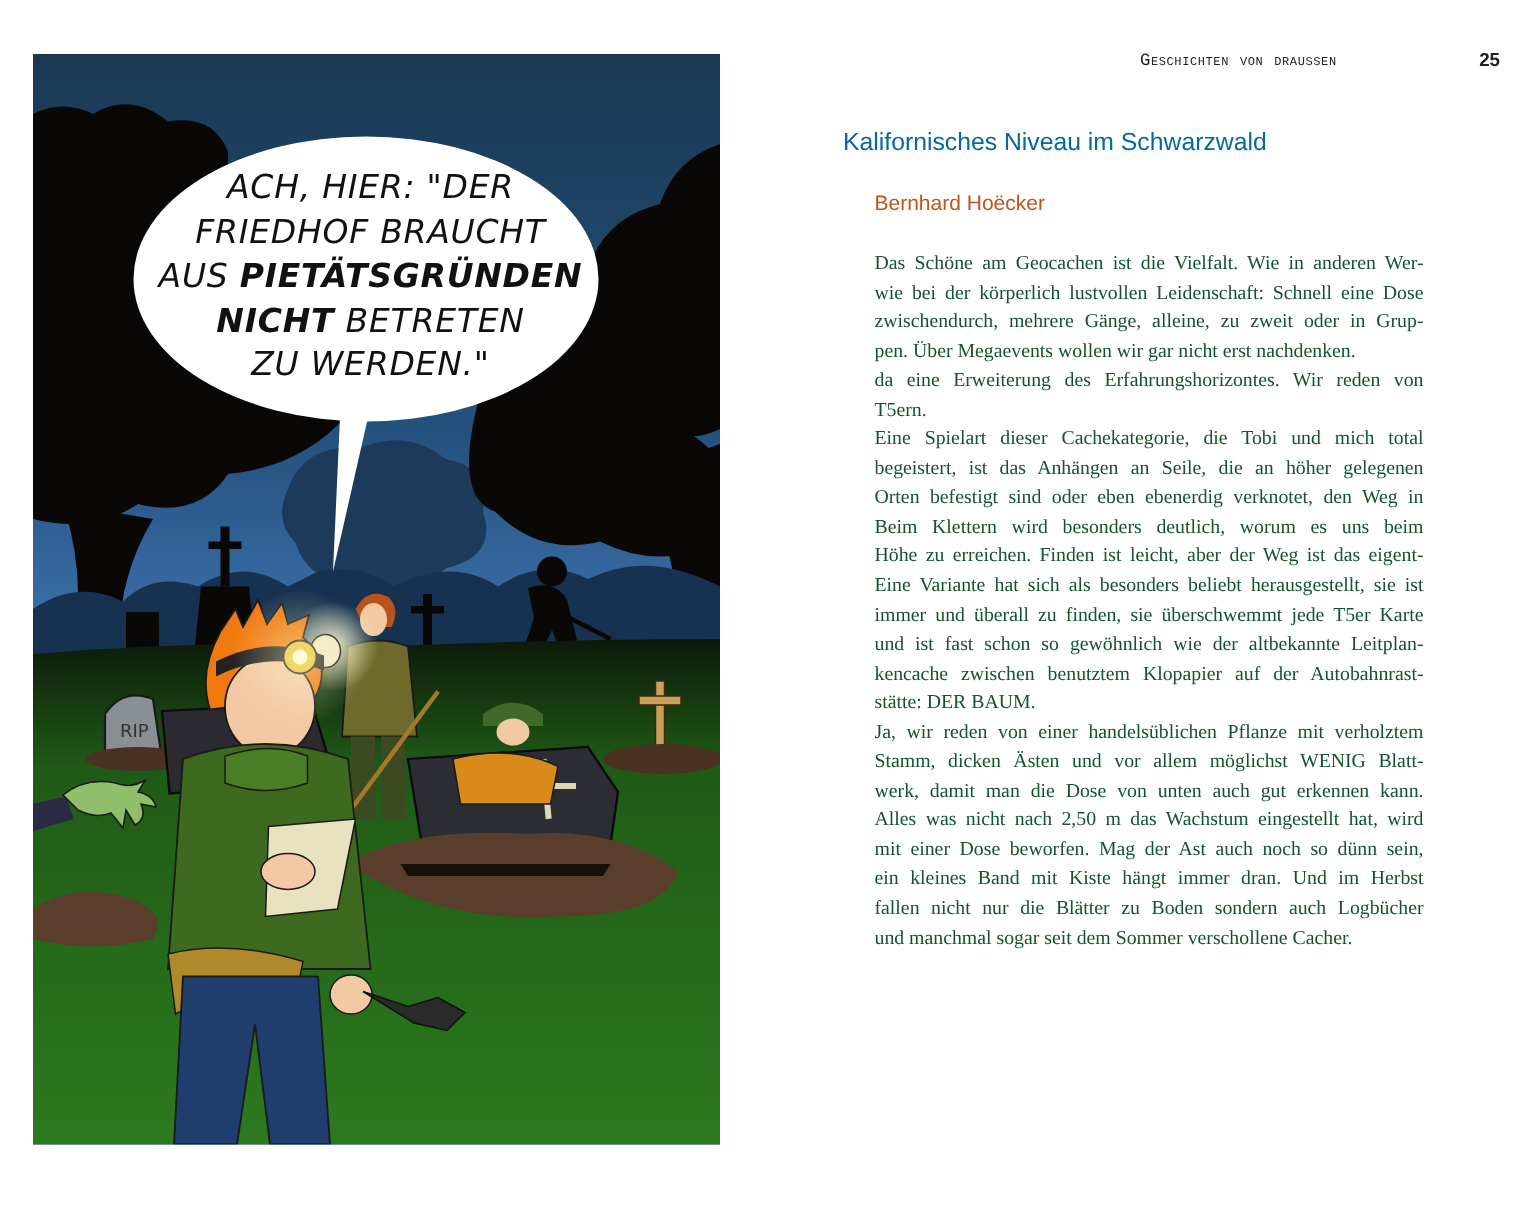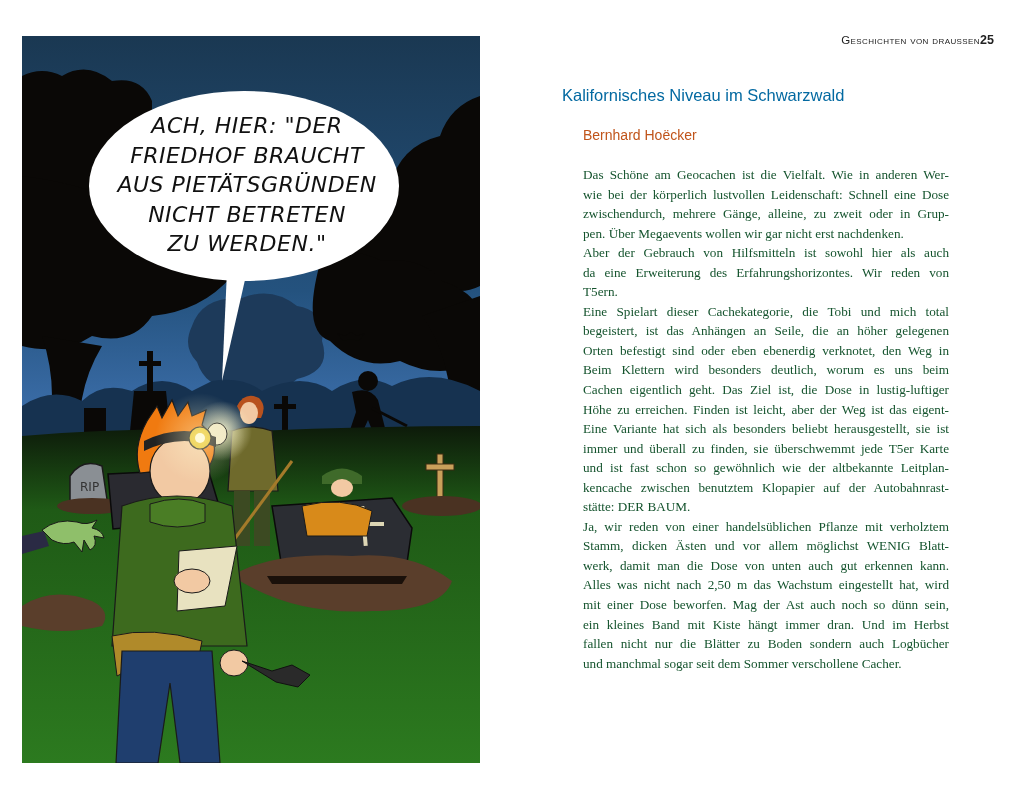--- a/index.html
+++ b/index.html
@@ -11,29 +11,29 @@
   }
   .illustration svg { position: absolute; left: 0; top: 0; width: 458px; height: 727px; }
 
   .bubble-text {
     position: absolute; left: 80px; top: 75px; width: 290px;
     text-align: center; font-family: "DejaVu Sans", sans-serif;
     font-style: italic; font-size: 22px; line-height: 29.5px;
     color: #111; letter-spacing: 0.5px; text-transform: uppercase;
   }
   .bubble-text .line { display: block; white-space: nowrap; }
-  .bubble-text b { font-weight: normal; }
+  .bubble-text b { font-weight: bold; }
 
   .running-head {
-    position: absolute; top: 34px; left: 760px; width: 220px; text-align: right;
-    font-family: Liberation Sans, sans-serif; font-size: 11.5px; letter-spacing: 0.4px;
+    position: absolute; top: 34px; left: 760px; width: 220px; text-align: left;
+    font-family: Liberation Mono, monospace; font-size: 11.5px; letter-spacing: 0.4px;
     color: #222; font-variant: small-caps;
   }
   .page-number {
-    position: absolute; top: 33px; left: 980px; width: 20px; text-align: left;
+    position: absolute; top: 33px; left: 980px; width: 20px; text-align: right;
     font-family: "Liberation Sans", sans-serif; font-weight: bold; font-size: 12.5px; color: #222;
   }
 
   .article-title {
     position: absolute; left: 562px; top: 86px;
     font-family: "Liberation Sans", sans-serif; font-size: 16.5px; color: #0369a1;
   }
   .article-author {
     position: absolute; left: 583px; top: 127px;
     font-family: "Liberation Sans", sans-serif; font-size: 14px; color: #c0541a;
@@ -166,28 +166,26 @@
 <div class="page-number">25</div>
 
 <div class="article-title">Kalifornisches Niveau im Schwarzwald</div>
 <div class="article-author">Bernhard Hoëcker</div>
 
 <div class="body-text" id="body-text">
     <span class="ln">Das Schöne am Geocachen ist die Vielfalt. Wie in anderen Wer-</span>
     <span class="ln">wie bei der körperlich lustvollen Leidenschaft: Schnell eine Dose</span>
     <span class="ln">zwischendurch, mehrere Gänge, alleine, zu zweit oder in Grup-</span>
     <span class="ln last">pen. Über Megaevents wollen wir gar nicht erst nachdenken.</span>
-    <span class="ln">Aber der Gebrauch von Hilfsmitteln ist sowohl hier als auch</span>
     <span class="ln">da eine Erweiterung des Erfahrungshorizontes. Wir reden von</span>
     <span class="ln last">T5ern.</span>
     <span class="ln">Eine Spielart dieser Cachekategorie, die Tobi und mich total</span>
     <span class="ln">begeistert, ist das Anhängen an Seile, die an höher gelegenen</span>
     <span class="ln">Orten befestigt sind oder eben ebenerdig verknotet, den Weg in</span>
     <span class="ln">Beim Klettern wird besonders deutlich, worum es uns beim</span>
-    <span class="ln">Cachen eigentlich geht. Das Ziel ist, die Dose in lustig-luftiger</span>
     <span class="ln">Höhe zu erreichen. Finden ist leicht, aber der Weg ist das eigent-</span>
     <span class="ln">Eine Variante hat sich als besonders beliebt herausgestellt, sie ist</span>
     <span class="ln">immer und überall zu finden, sie überschwemmt jede T5er Karte</span>
     <span class="ln">und ist fast schon so gewöhnlich wie der altbekannte Leitplan-</span>
     <span class="ln">kencache zwischen benutztem Klopapier auf der Autobahnrast-</span>
     <span class="ln last">stätte: DER BAUM.</span>
     <span class="ln">Ja, wir reden von einer handelsüblichen Pflanze mit verholztem</span>
     <span class="ln">Stamm, dicken Ästen und vor allem möglichst WENIG Blatt-</span>
     <span class="ln">werk, damit man die Dose von unten auch gut erkennen kann.</span>
     <span class="ln">Alles was nicht nach 2,50 m das Wachstum eingestellt hat, wird</span>

